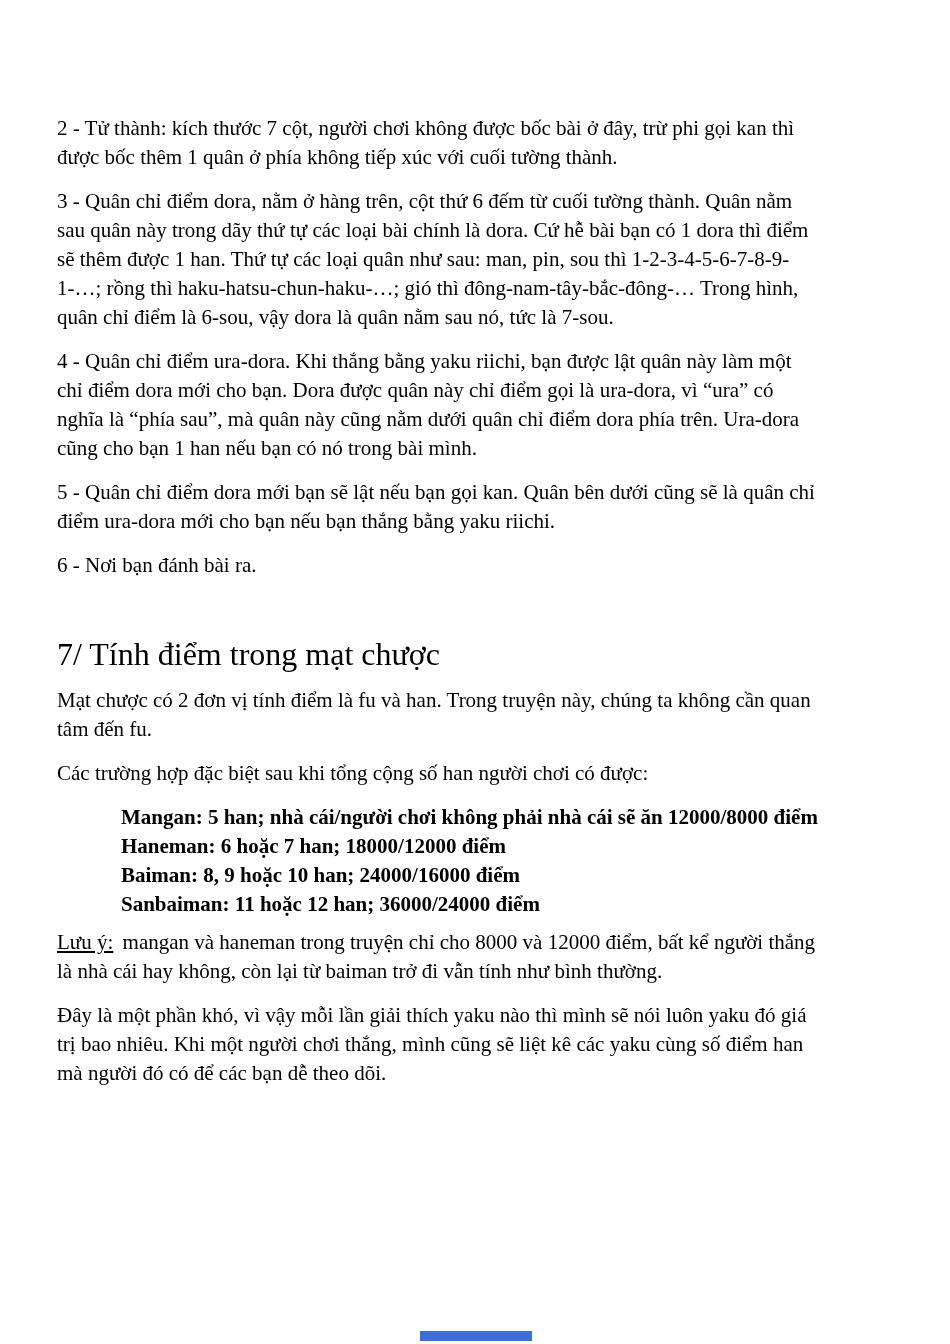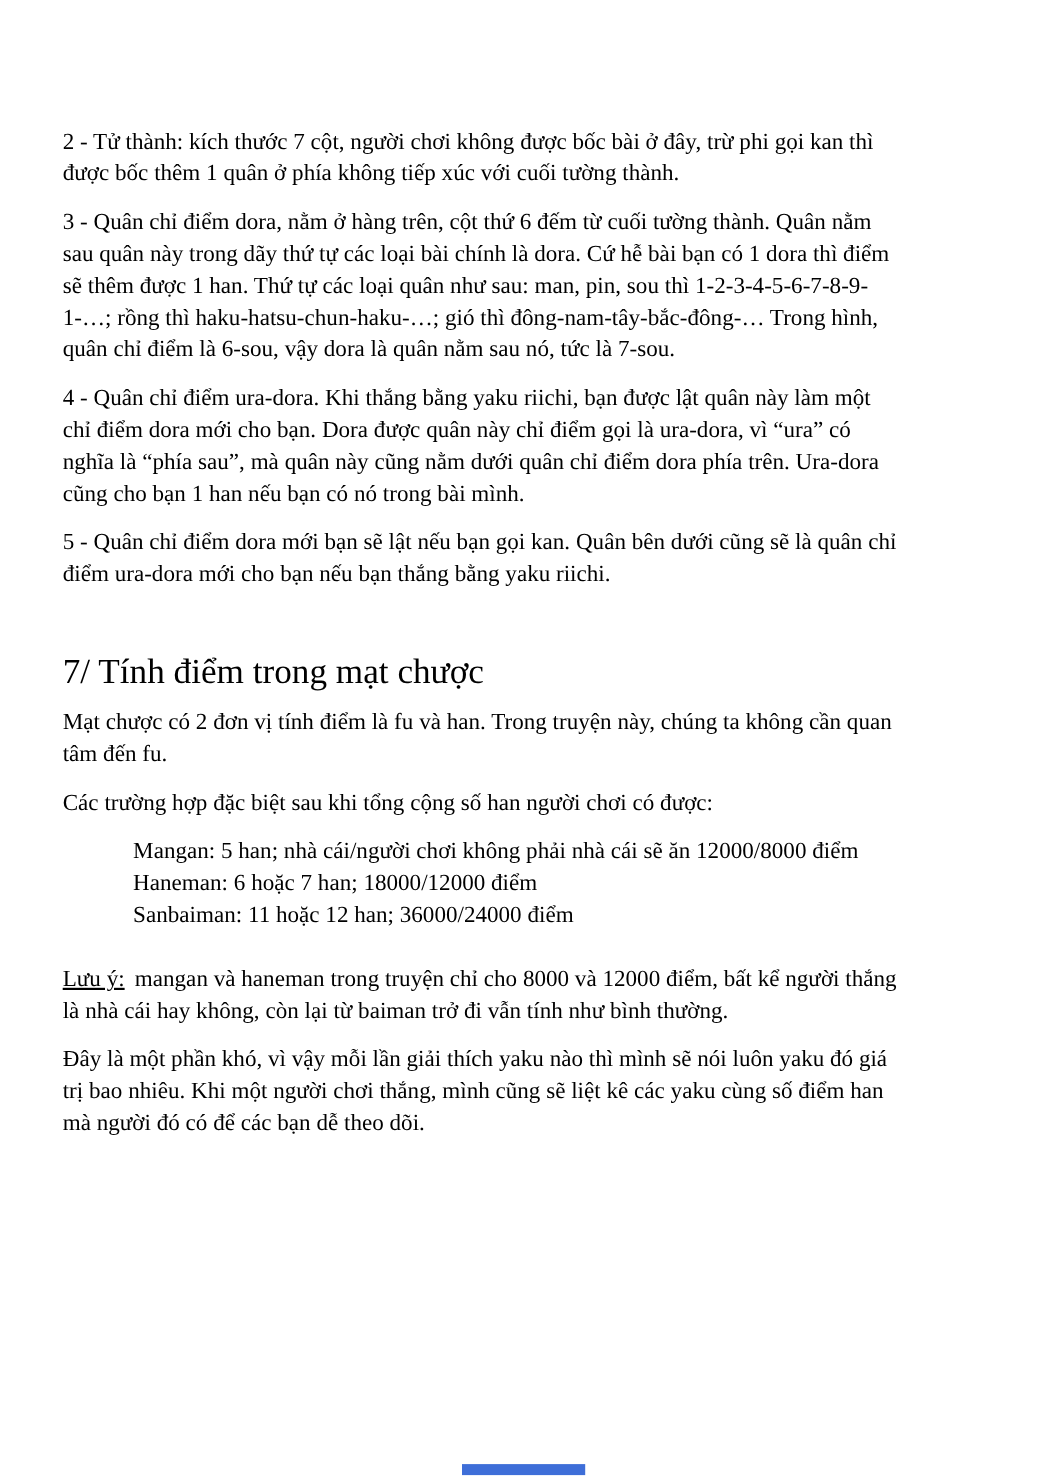--- a/index.html
+++ b/index.html
@@ -26,21 +26,22 @@
     margin: 0 0 15px 0;
   }
   .section-heading {
     font-size: 32px;
     line-height: 32px;
     font-weight: normal;
     margin: 58px 0 16px 0;
   }
   .score-list {
     padding-left: 64px;
-    margin: 0 0 29px 0;
+    margin: 0 0 9px 0;
+    font-weight: bold;
   }
   .score-line {
     line-height: 29px;
   }
   .note-label {
     font-weight: normal;
     text-decoration: underline;
     margin-right: 4px;
   }
   .bottom-bar {
@@ -54,29 +55,31 @@
 </style>
 </head>
 <body>
 
 <div class="page">
 
   <p>2 - Tử thành: kích thước 7 cột, người chơi không được bốc bài ở đây, trừ phi gọi kan thì được bốc thêm 1 quân ở phía không tiếp xúc với cuối tường thành.</p>
   <p>3 - Quân chỉ điểm dora, nằm ở hàng trên, cột thứ 6 đếm từ cuối tường thành. Quân nằm sau quân này trong dãy thứ tự các loại bài chính là dora. Cứ hễ bài bạn có 1 dora thì điểm sẽ thêm được 1 han. Thứ tự các loại quân như sau: man, pin, sou thì 1-2-3-4-5-6-7-8-9-1-…; rồng thì haku-hatsu-chun-haku-…; gió thì đông-nam-tây-bắc-đông-… Trong hình, quân chỉ điểm là 6-sou, vậy dora là quân nằm sau nó, tức là 7-sou.</p>
   <p>4 - Quân chỉ điểm ura-dora. Khi thắng bằng yaku riichi, bạn được lật quân này làm một chỉ điểm dora mới cho bạn. Dora được quân này chỉ điểm gọi là ura-dora, vì “ura” có nghĩa là “phía sau”, mà quân này cũng nằm dưới quân chỉ điểm dora phía trên. Ura-dora cũng cho bạn 1 han nếu bạn có nó trong bài mình.</p>
   <p>5 - Quân chỉ điểm dora mới bạn sẽ lật nếu bạn gọi kan. Quân bên dưới cũng sẽ là quân chỉ điểm ura-dora mới cho bạn nếu bạn thắng bằng yaku riichi.</p>
+  <p>6 - Nơi bạn đánh bài ra.</p>
 
   <h2 class="section-heading">7/ Tính điểm trong mạt chược</h2>
 
   <p>Mạt chược có 2 đơn vị tính điểm là fu và han. Trong truyện này, chúng ta không cần quan tâm đến fu.</p>
   <p>Các trường hợp đặc biệt sau khi tổng cộng số han người chơi có được:</p>
 
   <div class="score-list">
     <div class="score-line">Mangan: 5 han; nhà cái/người chơi không phải nhà cái sẽ ăn 12000/8000 điểm</div>
     <div class="score-line">Haneman: 6 hoặc 7 han; 18000/12000 điểm</div>
+    <div class="score-line">Baiman: 8, 9 hoặc 10 han; 24000/16000 điểm</div>
     <div class="score-line">Sanbaiman: 11 hoặc 12 han; 36000/24000 điểm</div>
   </div>
 
   <p><span class="note-label">Lưu ý:</span><span> mangan và haneman trong truyện chỉ cho 8000 và 12000 điểm, bất kể người thắng là nhà cái hay không, còn lại từ baiman trở đi vẫn tính như bình thường.</span></p>
 
   <p>Đây là một phần khó, vì vậy mỗi lần giải thích yaku nào thì mình sẽ nói luôn yaku đó giá trị bao nhiêu. Khi một người chơi thắng, mình cũng sẽ liệt kê các yaku cùng số điểm han mà người đó có để các bạn dễ theo dõi.</p>
 
 </div>
 
 <div class="bottom-bar" style="background:#3e6ed8;"></div>

